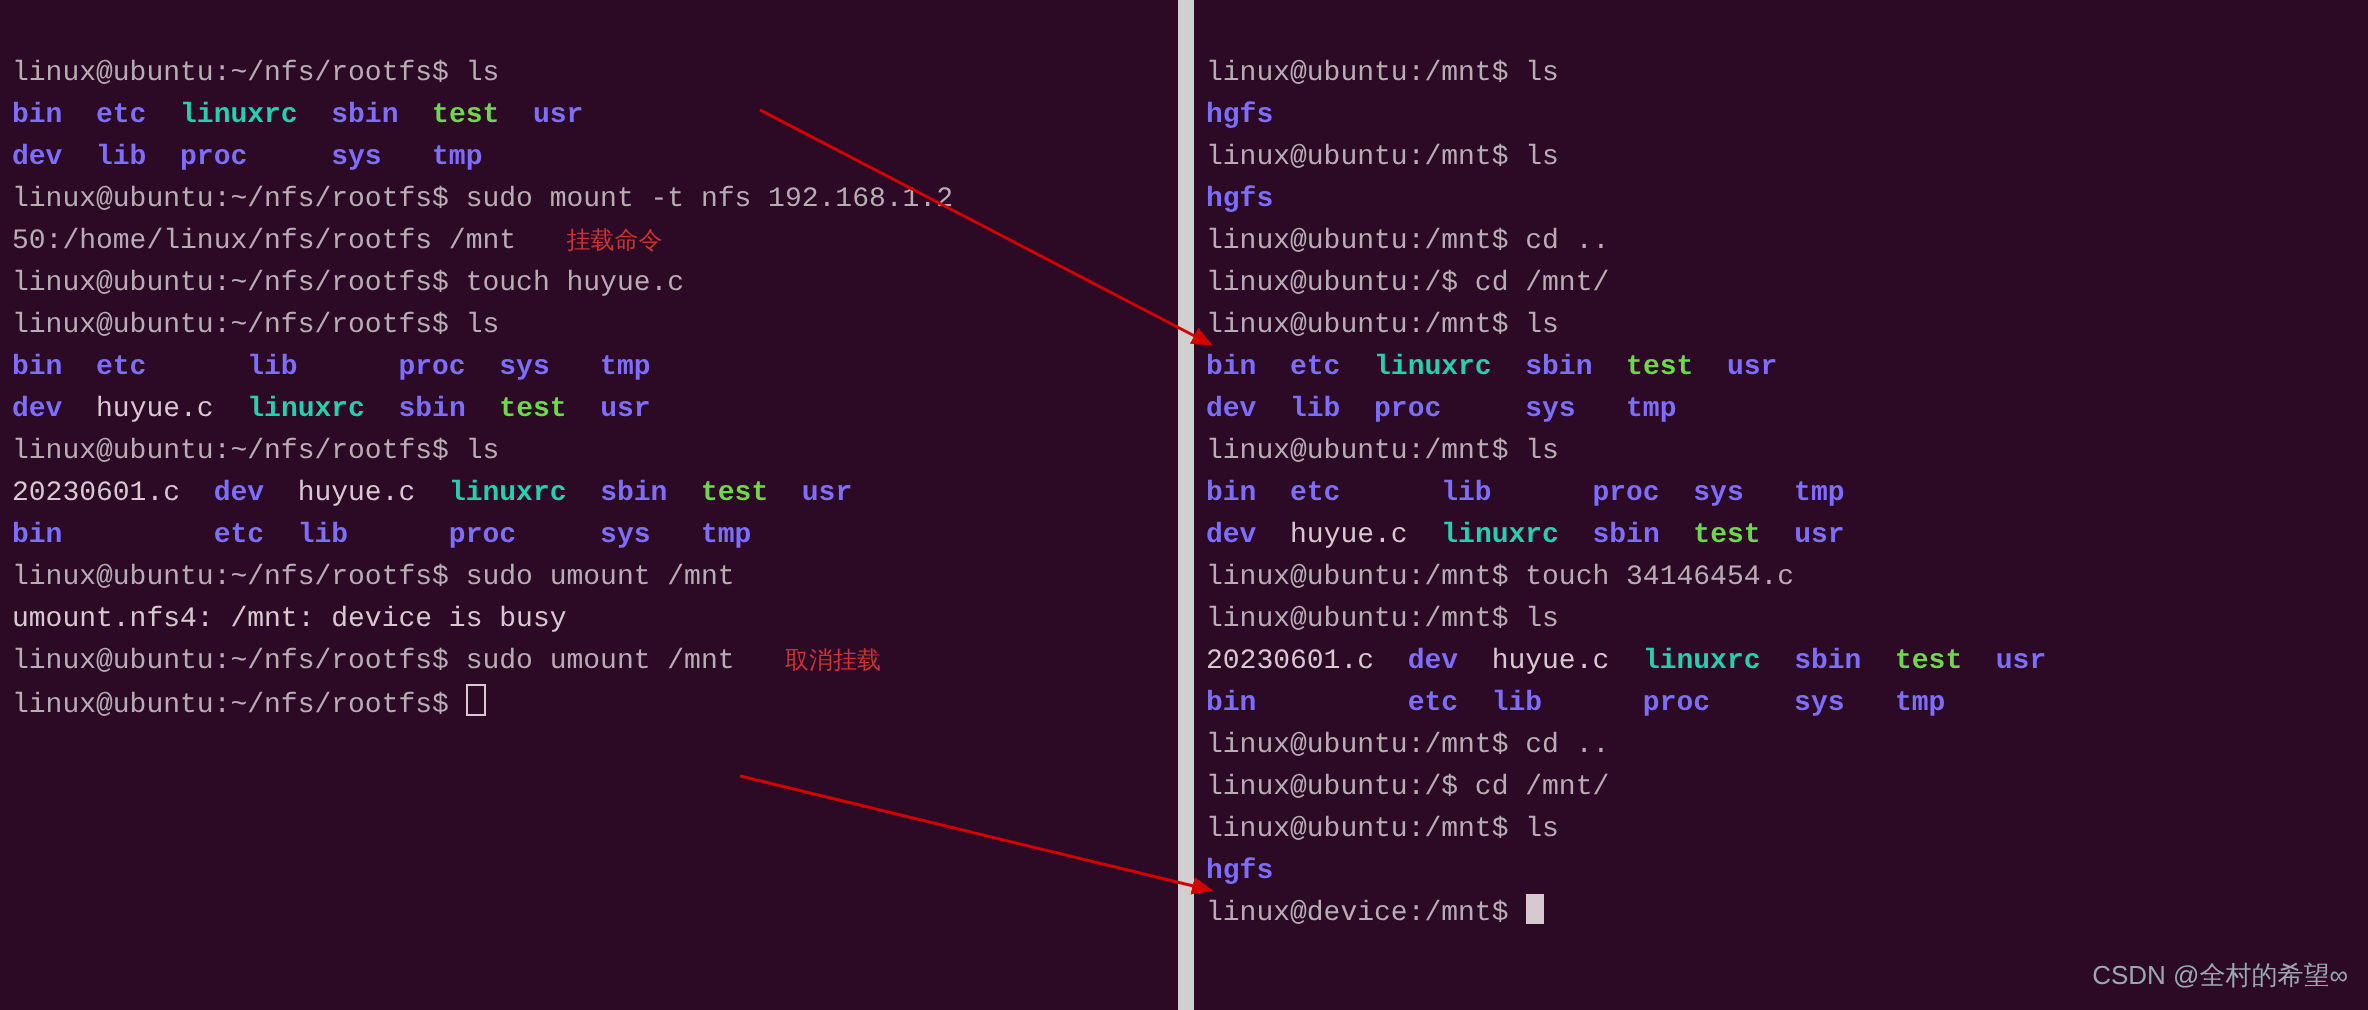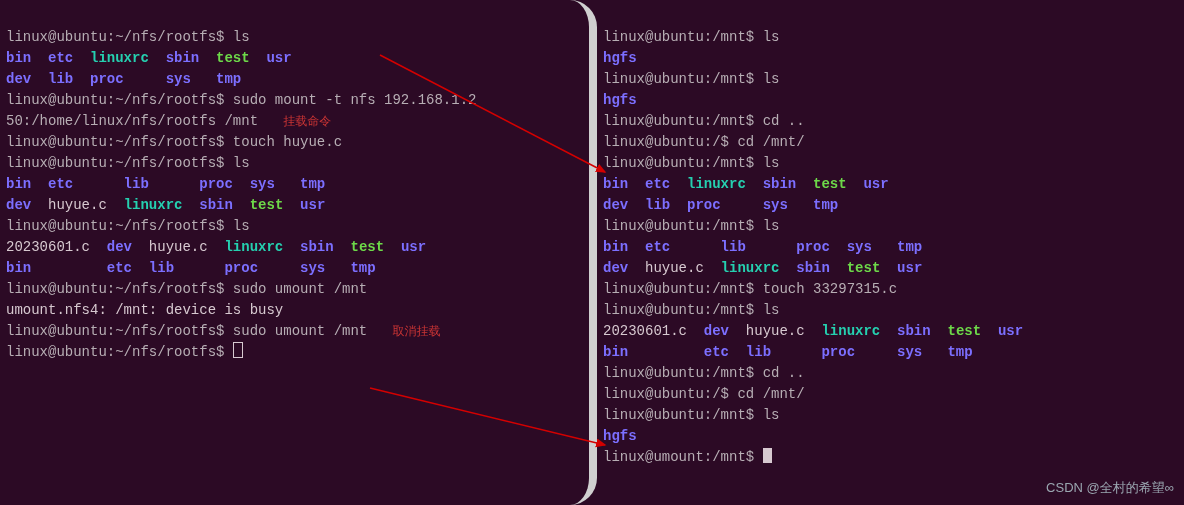--- a/index.html
+++ b/index.html
@@ -1,17 +1,17 @@
 <!DOCTYPE html>
 <html><head>
 <meta charset="utf-8">
 <style>
   html,body{margin:0;padding:0;background:#2c0a25;font-family:"Courier New",monospace;font-size:14px;color:#d7c9d0;line-height:1.5;}
   .wrap{display:flex;width:1184px;height:505px;position:relative;overflow:hidden;}
-  .pane{padding:6px 4px 4px 6px;box-sizing:border-box;white-space:pre;border-radius:27px;}
+  .pane{padding:6px 4px 4px 6px;box-sizing:border-box;white-space:pre;}
   .left{width:597px;border-right:8px solid #d0d0d0;}
   .right{flex:1;}
   .prompt{color:#b7aeb4;}
   .dir{color:#7c6fff;font-weight:bold;}
   .exe{color:#25d0b0;font-weight:bold;}
   .grn{color:#6dd949;font-weight:bold;}
   .file{color:#d7c9d0;}
   .note{color:#c93434;font-size:12px;}
   .cursor{display:inline-block;width:8px;height:14px;border:1px solid #d7c9d0;vertical-align:-2px;}
   .cursor.solid{background:#d7c9d0;border:none;width:9px;height:15px;}
@@ -57,25 +57,25 @@
 <span class="prompt">linux@ubuntu:/mnt$ ls</span>
 <span class="dir">hgfs</span>
 <span class="prompt">linux@ubuntu:/mnt$ cd ..</span>
 <span class="prompt">linux@ubuntu:/$ cd /mnt/</span>
 <span class="prompt">linux@ubuntu:/mnt$ ls</span>
 <span class="dir">bin  etc  </span><span class="exe">linuxrc</span><span class="dir">  sbin  </span><span class="grn">test</span><span class="dir">  usr</span>
 <span class="dir">dev  lib  proc     sys   tmp</span>
 <span class="prompt">linux@ubuntu:/mnt$ ls</span>
 <span class="dir">bin  etc      lib      proc  sys   tmp</span>
 <span class="dir">dev  </span><span class="file">huyue.c</span><span class="dir">  </span><span class="exe">linuxrc</span><span class="dir">  sbin  </span><span class="grn">test</span><span class="dir">  usr</span>
-<span class="prompt">linux@ubuntu:/mnt$ touch 33297315.c</span>
+<span class="prompt">linux@ubuntu:/mnt$ touch 34146454.c</span>
 <span class="prompt">linux@ubuntu:/mnt$ ls</span>
 <span class="file">20230601.c</span><span class="dir">  dev  </span><span class="file">huyue.c</span><span class="dir">  </span><span class="exe">linuxrc</span><span class="dir">  sbin  </span><span class="grn">test</span><span class="dir">  usr</span>
 <span class="dir">bin         etc  lib      proc     sys   tmp</span>
 <span class="prompt">linux@ubuntu:/mnt$ cd ..</span>
 <span class="prompt">linux@ubuntu:/$ cd /mnt/</span>
 <span class="prompt">linux@ubuntu:/mnt$ ls</span>
 <span class="dir">hgfs</span>
-<span class="prompt">linux@umount:/mnt$ </span><span class="cursor solid"></span>
+<span class="prompt">linux@device:/mnt$ </span><span class="cursor solid"></span>
 </div>
 
 <div class="watermark">CSDN @全村的希望∞</div>
 </div>
 
 </body></html>

